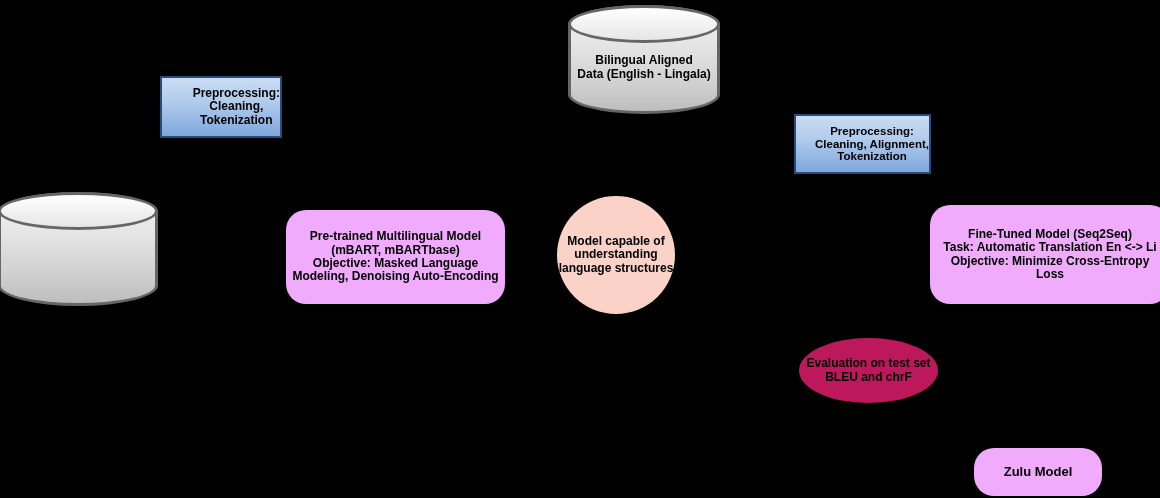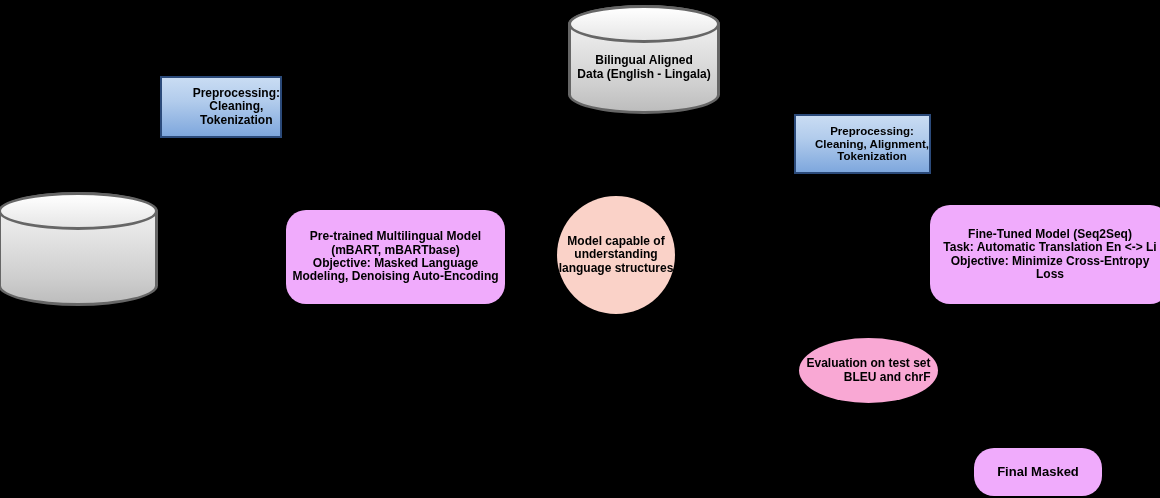--- a/index.html
+++ b/index.html
@@ -67,23 +67,22 @@
   }
 
   
   .circle-pink {
     background: #fad2c8;
     border-radius: 50%;
   }
 
   
   .ellipse-green {
-    background: #f9a8d4;
+    background: #be185d;
     border-radius: 50%;
-    text-align: right;
   }
 
   .t13 { font-size: 13px; }
   .t12 { font-size: 12px; }
   .t11 { font-size: 11.5px; }
 </style>
 </head>
 <body>
 
 <div id="canvas">
@@ -129,16 +128,16 @@
 Objective: Minimize Cross-Entropy
 Loss</div>
   </div>
 
   <div class="node ellipse-green t12" style="left:799px; top:338px; width:139px; height:65px;">
     <div>Evaluation on test set
 BLEU and chrF</div>
   </div>
 
   <div class="node rect-cyan t13" style="left:974px; top:448px; width:128px; height:48px;">
-    <div>Final Masked</div>
+    <div>Zulu Model</div>
   </div>
 
 </div>
 
 </body></html>

